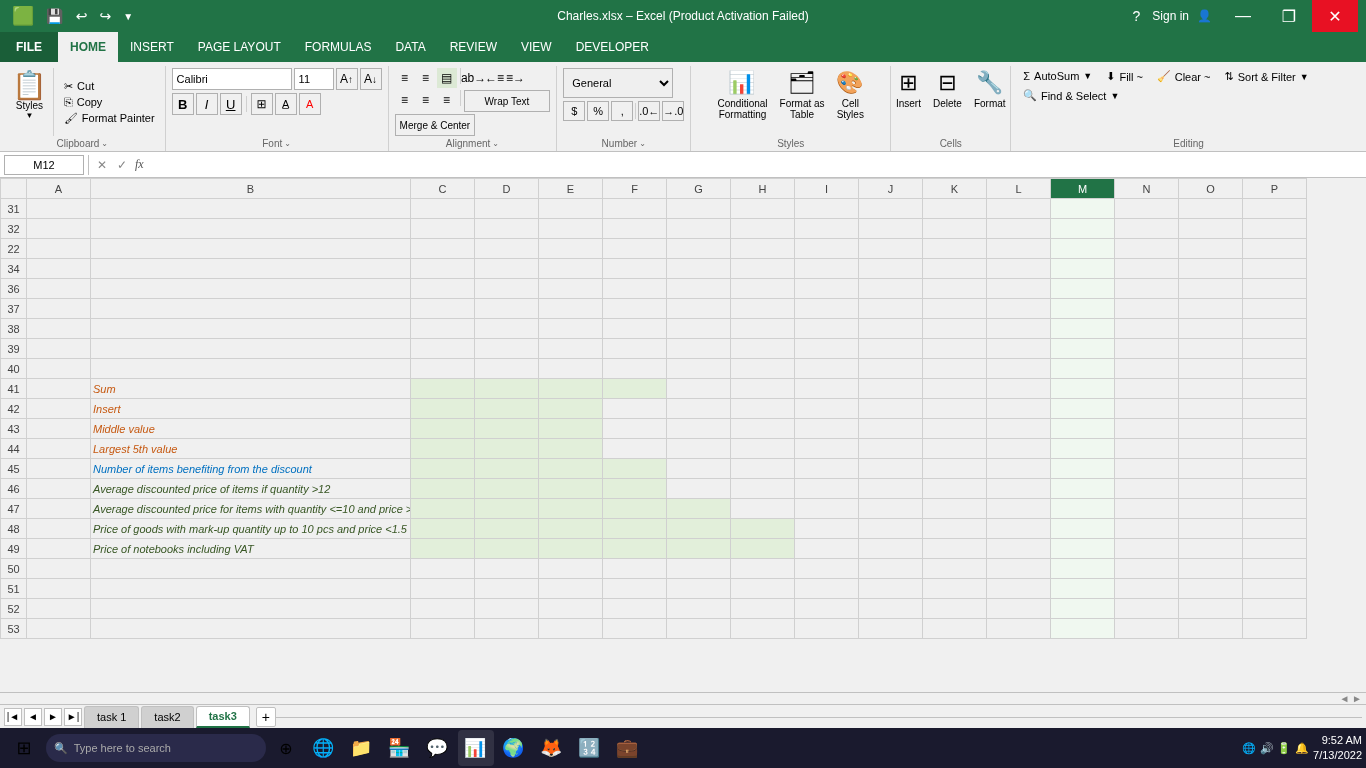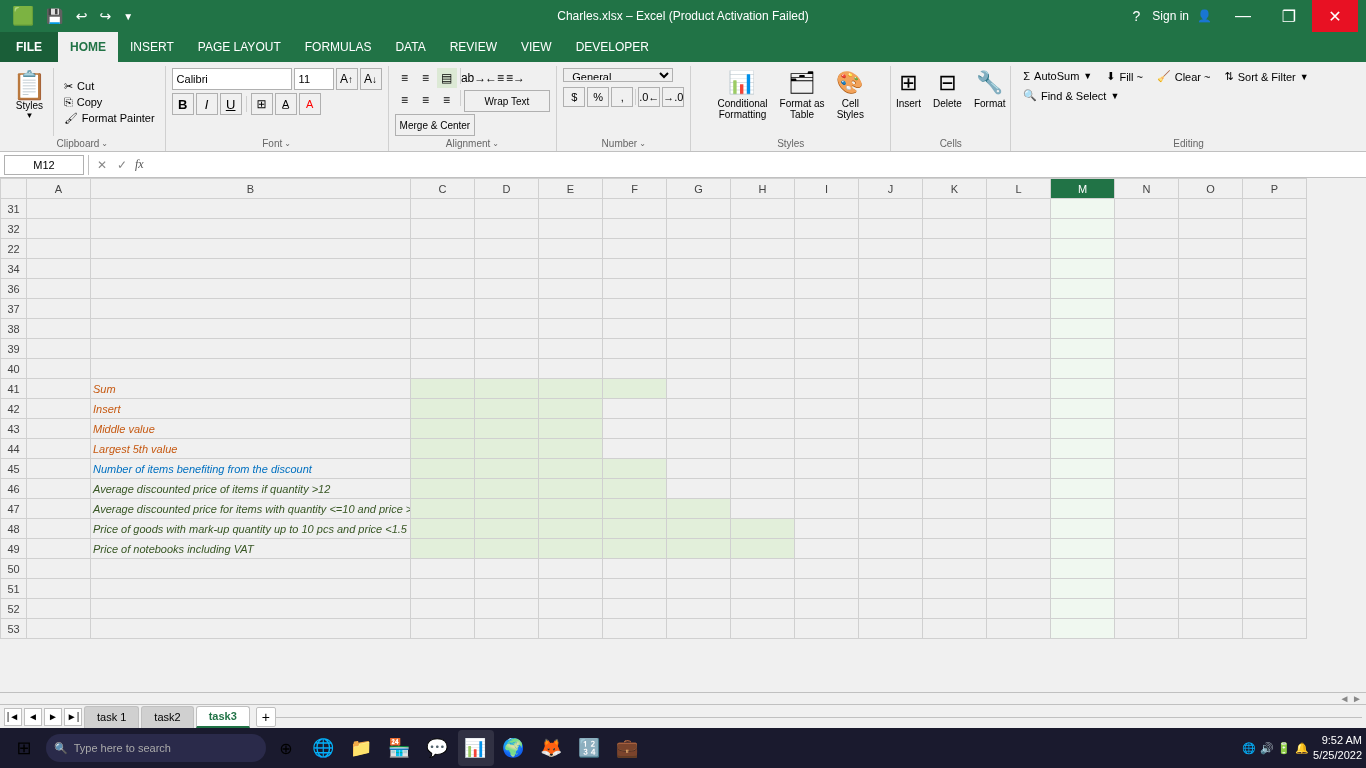--- a/index.html
+++ b/index.html
@@ -180,21 +180,21 @@
       cursor: pointer;
       font-size: 12px;
       display: flex;
       align-items: center;
       justify-content: center;
     }
 
     
     .number-format-select {
       width: 110px;
-      height: 14px;
+      height: 30px;
       font-size: 11px;
       border: 1px solid #b0b0b0;
       padding: 1px 4px;
     }
 
     
     #formula-bar {
       background: white;
       border-bottom: 1px solid #c0c0c0;
       height: 26px;
@@ -1183,16 +1183,16 @@
   <div class="taskbar-icon">🦊</div>
   <div class="taskbar-icon">🔢</div>
   <div class="taskbar-icon">💼</div>
   <div class="taskbar-system">
     <span>🌐</span>
     <span>🔊</span>
     <span>🔋</span>
     <span>🔔</span>
     <div class="taskbar-time">
       <div>9:52 AM</div>
-      <div>5/25/2022</div>
+      <div>7/13/2022</div>
     </div>
   </div>
 </div>
 
 </body></html>

